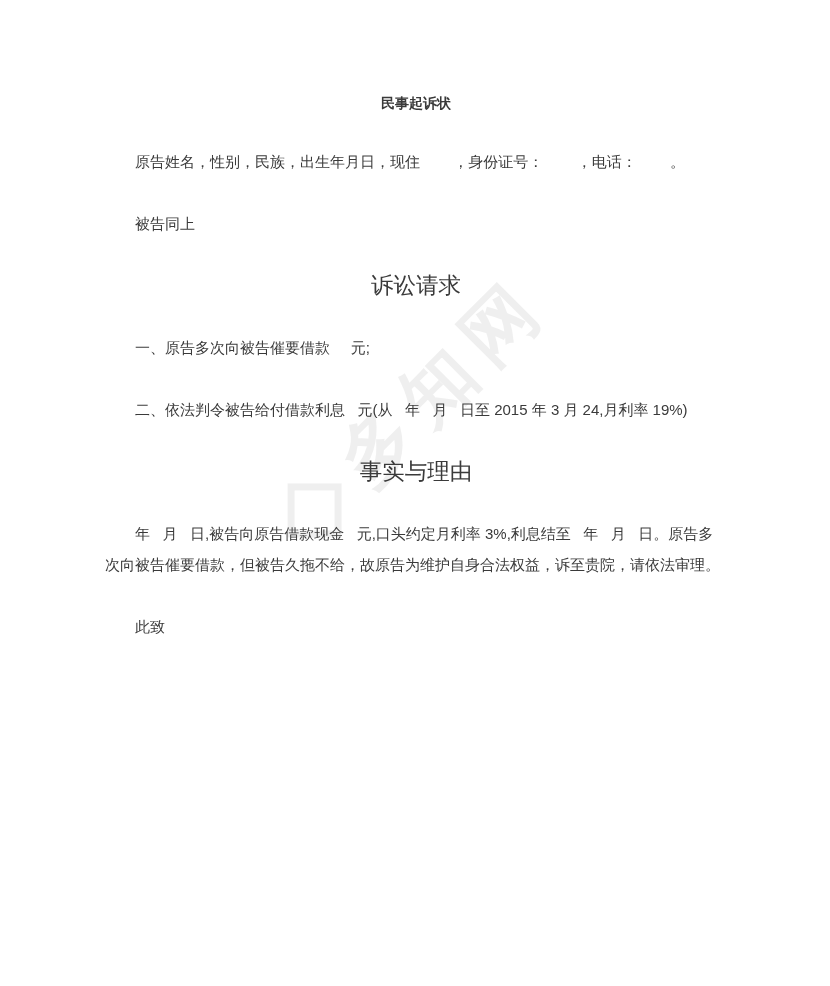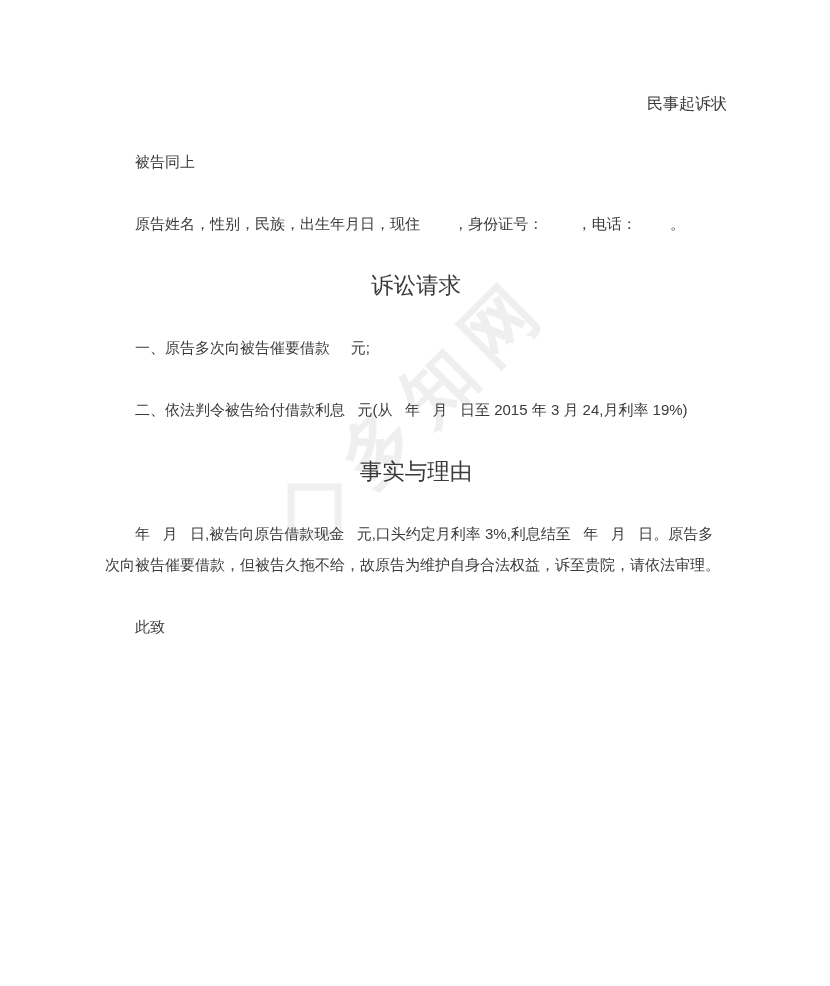--- a/index.html
+++ b/index.html
@@ -21,23 +21,23 @@
     font-size: 15px;
     line-height: 31px;
   }
   .para {
     margin: 0 0 31px 0;
     white-space: pre-wrap;
     text-align: left;
   }
   .indent { text-indent: 2em; }
   .doc-title {
-    font-size: 16px;
-    font-weight: normal;
-    text-align: right;
+    font-size: 14px;
+    font-weight: bold;
+    text-align: center;
     margin: 0 0 27px 0;
     line-height: 31px;
   }
   .section-heading {
     font-weight: normal;
     text-align: center;
     margin: 0 0 31px 0;
     line-height: 31px;
   }
   
@@ -73,23 +73,23 @@
 
   <div class="watermark">
     <span class="wm-logo"></span>
     <span class="wm-text">多知网</span>
   </div>
 
   <div class="content">
 
     <h1 class="doc-title">民事起诉状</h1>
 
+    <p class="para indent">原告姓名，性别，民族，出生年月日，现住        ，身份证号：        ，电话：        。</p>
+
     <p class="para indent">被告同上</p>
-
-    <p class="para indent">原告姓名，性别，民族，出生年月日，现住        ，身份证号：        ，电话：        。</p>
 
     <h2 class="section-heading">诉讼请求</h2>
 
     <p class="para indent">一、原告多次向被告催要借款     元;</p>
 
     <p class="para indent">二、依法判令被告给付借款利息   元(从   年   月   日至 2015 年 3 月 24,月利率 19%)</p>
 
 
 
     <h2 class="section-heading">事实与理由</h2>

